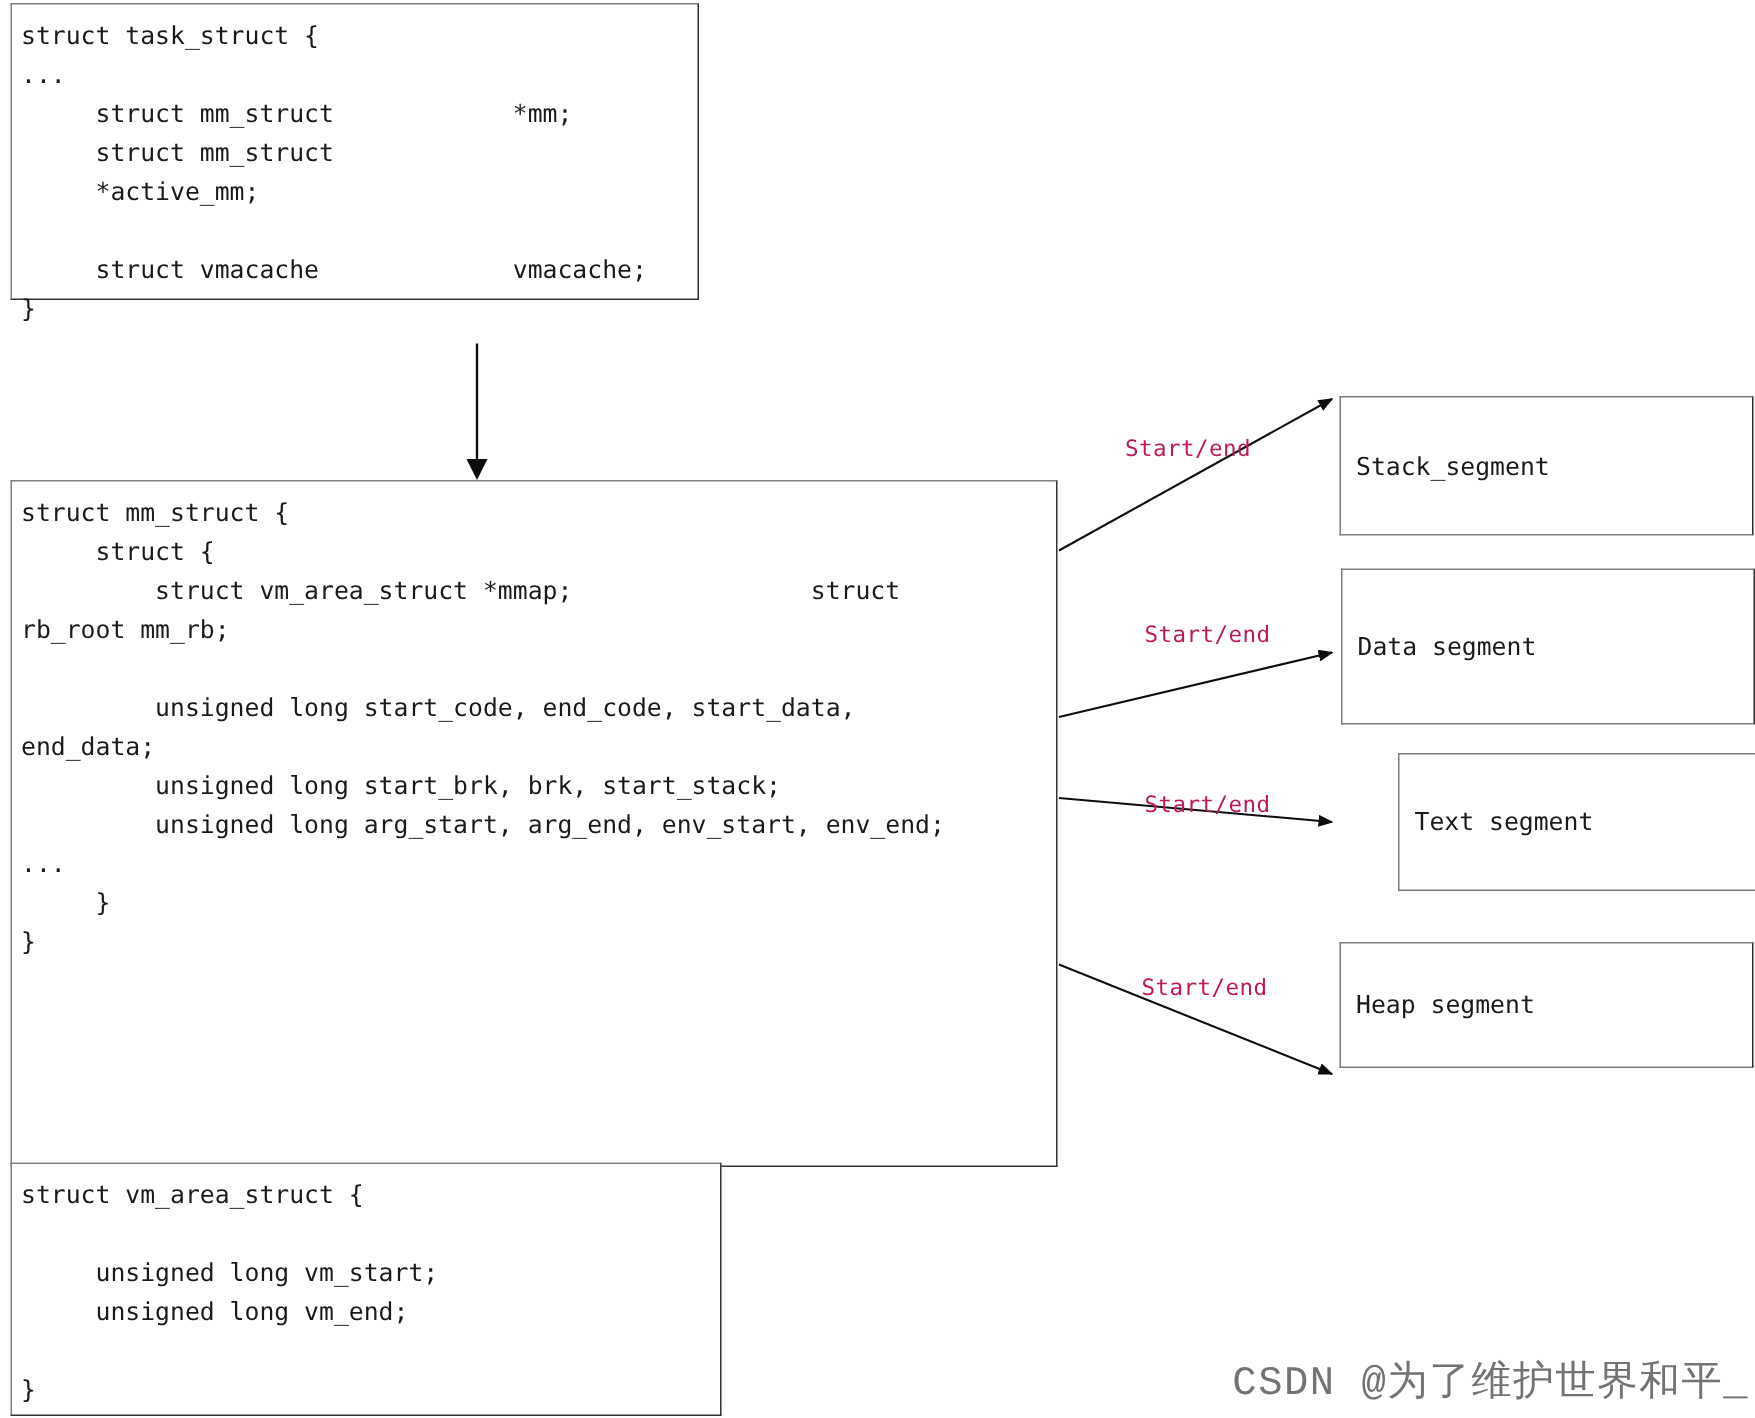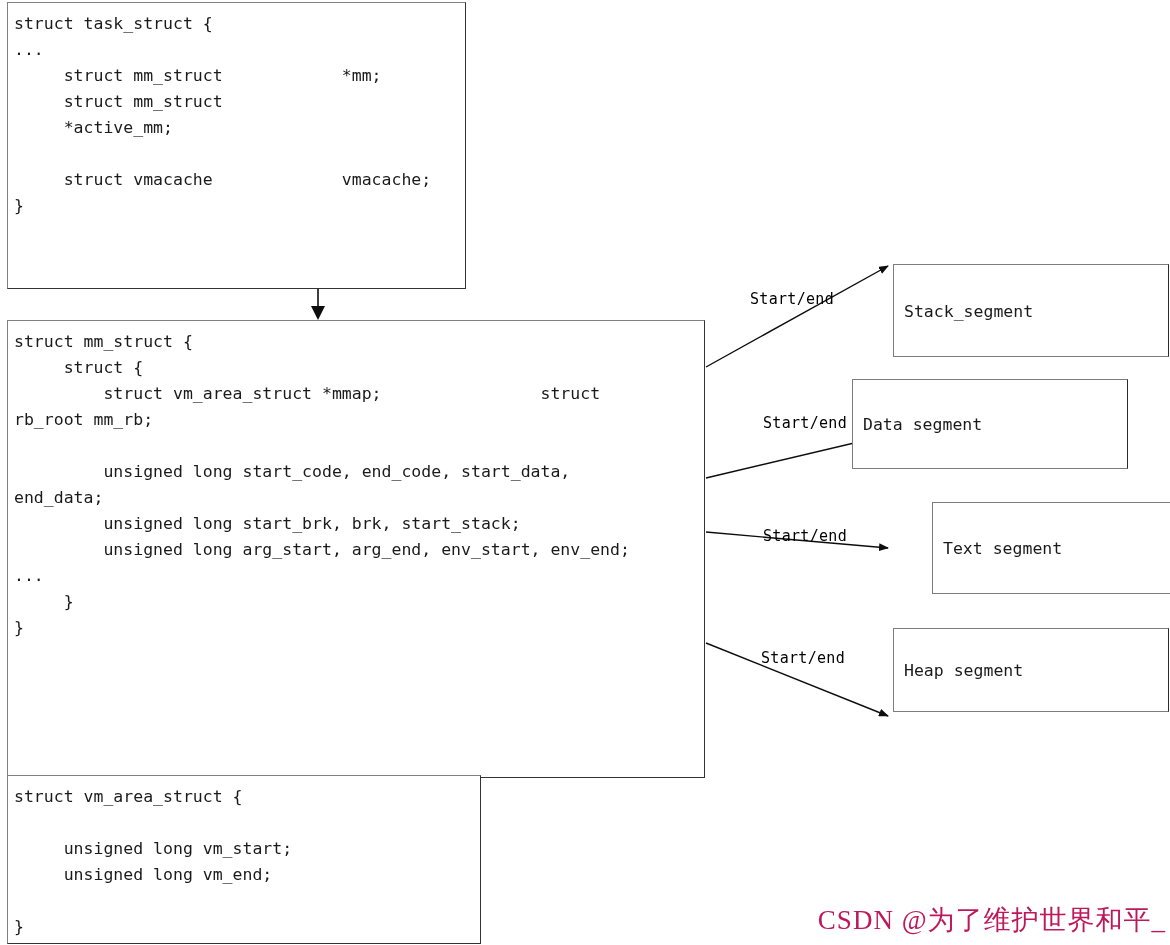--- a/index.html
+++ b/index.html
@@ -28,21 +28,21 @@
     padding: 8px 6px 6px 6px;
     font-family: "DejaVu Sans Mono", monospace;
     font-size: 16.5px;
     line-height: 26px;
     color: #1a1a1a;
     white-space: pre;
     letter-spacing: 0px;
   }
   
   #box-task-struct {
-    left: 7px; top: 2px; width: 459px; height: 287px;
+    left: 7px; top: 2px; width: 459px; height: 198px;
   }
   #box-mm-struct {
     left: 7px; top: 320px; width: 698px; height: 458px;
   }
   #box-vm-area-struct {
     left: 7px; top: 775px; width: 474px; height: 169px;
   }
   
   .segbox {
     position: absolute;
@@ -56,54 +56,54 @@
     position: absolute;
     left: 10px;
     top: 50%;
     transform: translateY(-50%);
     font-family: "DejaVu Sans Mono", monospace;
     font-size: 16.5px;
     color: #1a1a1a;
     white-space: nowrap;
   }
   #seg-stack { left: 893px; top: 264px; width: 276px; height: 93px; }
-  #seg-data  { left: 852px; top: 379px; width: 276px; height: 90px; }
+  #seg-data  { left: 894px; top: 379px; width: 276px; height: 104px; }
   #seg-text  { left: 932px; top: 502px; width: 247px; height: 92px; }
   #seg-heap  { left: 893px; top: 628px; width: 276px; height: 84px; }
 
   
   #arrows {
     position: absolute;
     left: 0; top: 0;
     width: 1170px;
     height: 945px;
     pointer-events: none;
   }
   
   .edge-label {
     position: absolute;
     font-family: "DejaVu Sans Mono", monospace;
     font-size: 15px;
-    color: #000000;
+    color: #be185d;
     white-space: nowrap;
     letter-spacing: 0.3px;
   }
   #label-stack { left: 750px; top: 290px; }
   #label-data  { left: 763px; top: 414px; }
   #label-text  { left: 763px; top: 527px; }
   #label-heap  { left: 761px; top: 649px; }
 
   
   #watermark {
     position: absolute;
     right: 4px;
     bottom: 7px;
-    font-family: Liberation Serif, serif;
+    font-family: Liberation Mono, monospace;
     font-size: 27px;
-    color: #be185d;
+    color: #737373;
     letter-spacing: 1px;
     white-space: nowrap;
     text-shadow: 0 1px 0 #ffffff;
   }
 </style>
 </head>
 <body>
 
 <div id="canvas">
 

